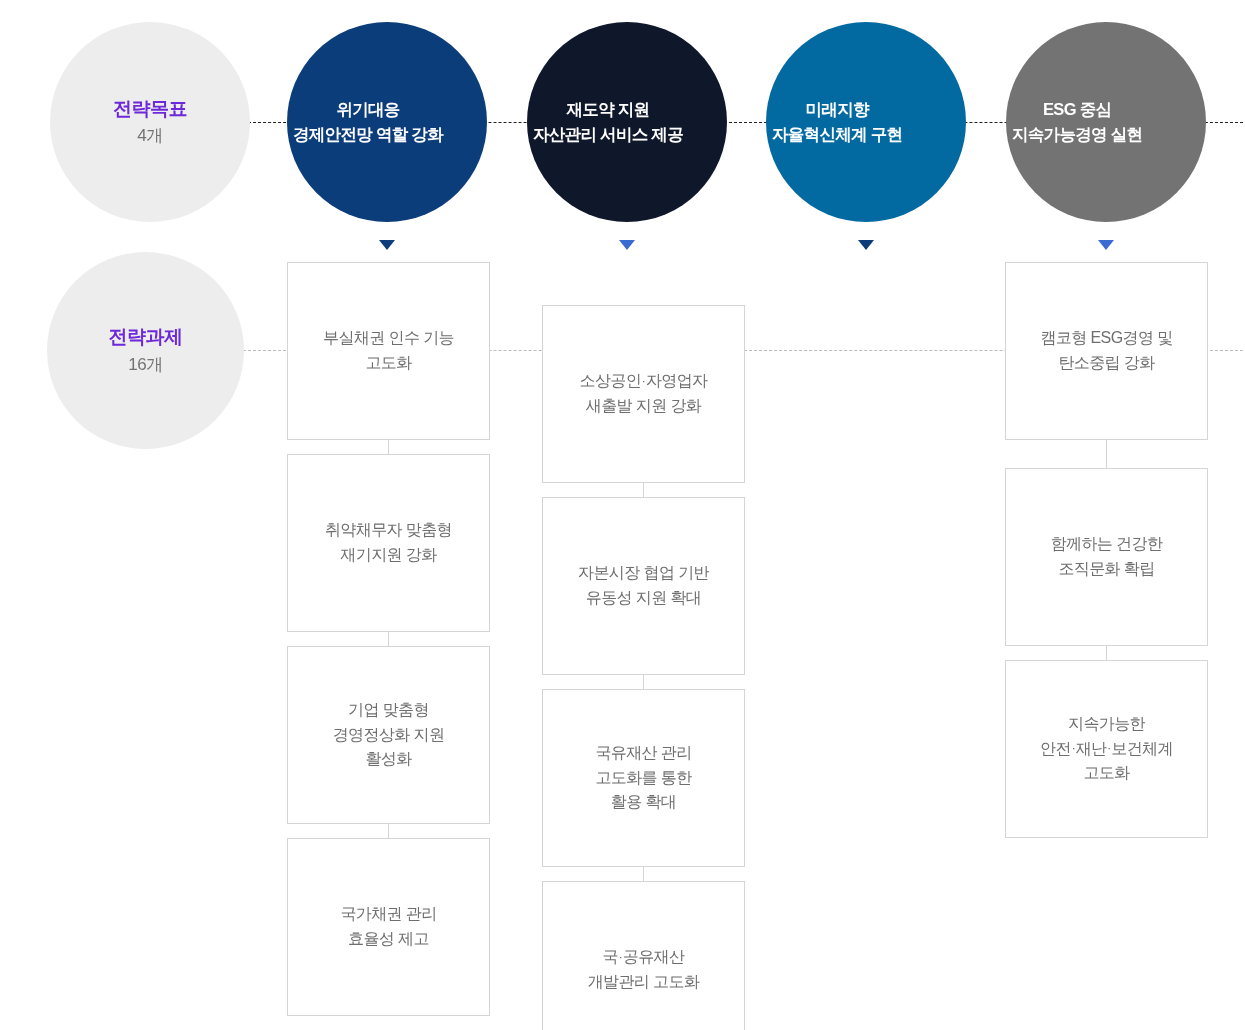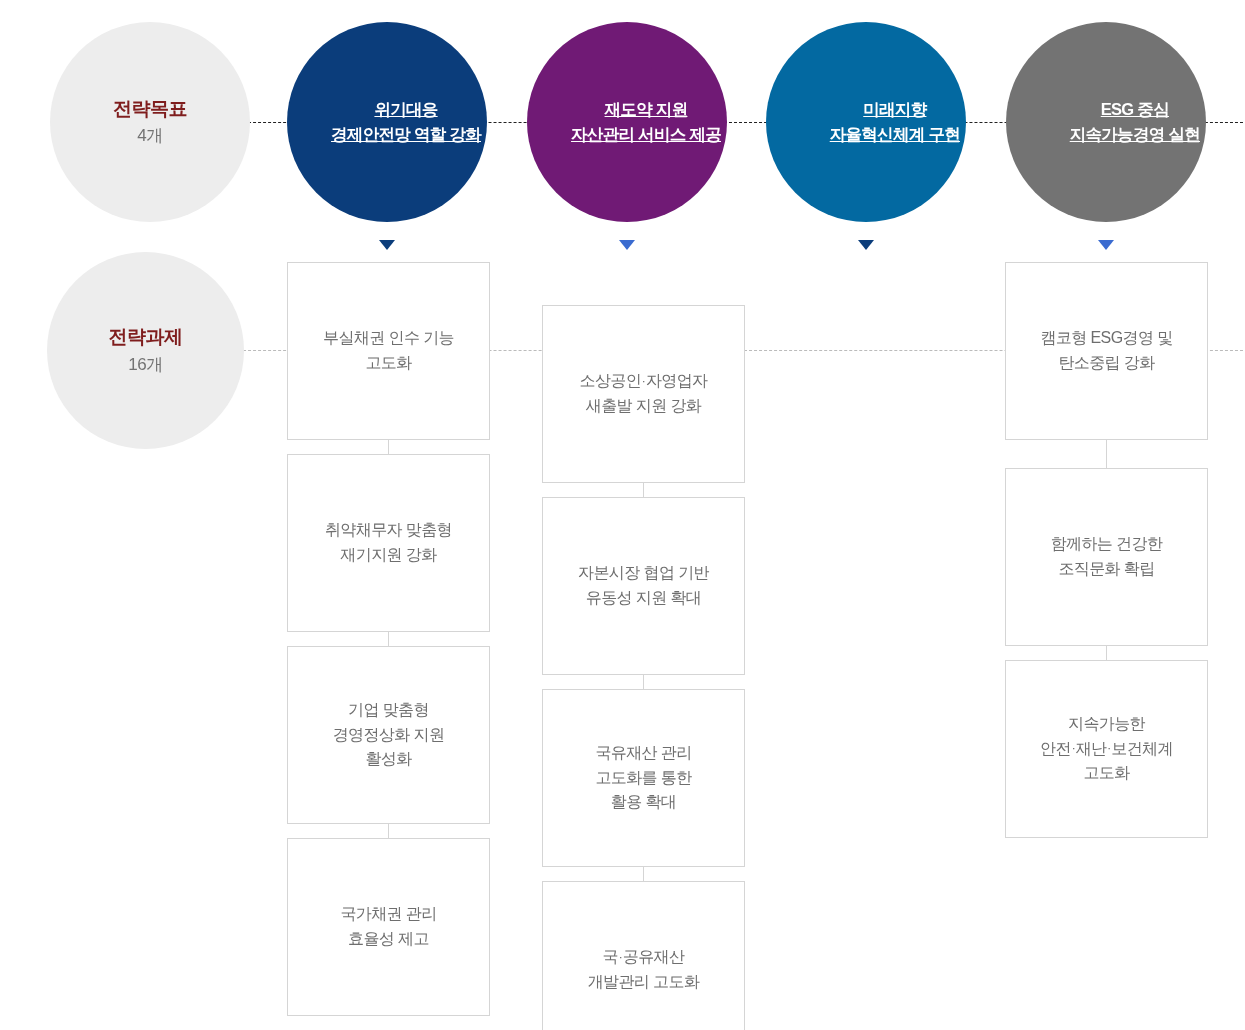--- a/index.html
+++ b/index.html
@@ -48,21 +48,21 @@
     background: #ededed;
     display: flex;
     flex-direction: column;
     align-items: center;
     justify-content: center;
     z-index: 3;
   }
   .side-circle .sc-title {
     font-size: 19px;
     font-weight: bold;
-    color: #7f1d1d;
+    color: #6d28d9;
     letter-spacing: -0.5px;
     line-height: 1.3;
   }
   .side-circle .sc-count {
     font-size: 17px;
     color: #737373;
     letter-spacing: -0.5px;
     margin-top: 4px;
     line-height: 1.3;
   }
@@ -85,30 +85,29 @@
     top: 22px;
     width: 200px;
     z-index: 4;
   }
   .goal-circle {
     width: 200px;
     height: 200px;
     border-radius: 50%;
     display: flex;
     align-items: center;
-    justify-content: flex-end;
+    justify-content: flex-start;
     text-align: center;
     color: #ffffff;
     font-size: 16.5px;
     font-weight: bold;
     letter-spacing: -0.7px;
     line-height: 1.5;
     box-sizing: border-box;
     padding: 0 6px;
-    text-decoration: underline;
   }
   .goal-arrow {
     width: 0;
     height: 0;
     margin: 18px auto 0 auto;
     border-left: 8px solid transparent;
     border-right: 8px solid transparent;
     border-top-style: solid;
     border-top-width: 10px;
   }
@@ -199,21 +198,21 @@
     <div class="task-box">
         <span class="tb">기업 맞춤형<br>경영정상화 지원<br>활성화</span>
       </div>
     <div class="task-link"></div>
     <div class="task-box">
         <span class="tb">국가채권 관리<br>효율성 제고</span>
       </div>
   </div>
 
   <div class="goal-col col-2">
-    <div class="goal-circle" style="background: #701a75;">
+    <div class="goal-circle" style="background: #0f172a;">
       <span>
         <span>재도약 지원</span><br>
         <span>자산관리 서비스 제공</span>
       </span>
     </div>
     <div class="goal-arrow" style="border-top-color: rgb(58, 107, 208);"></div>
   </div>
 
   <div class="task-col tcol-2">
     <div class="task-box">

